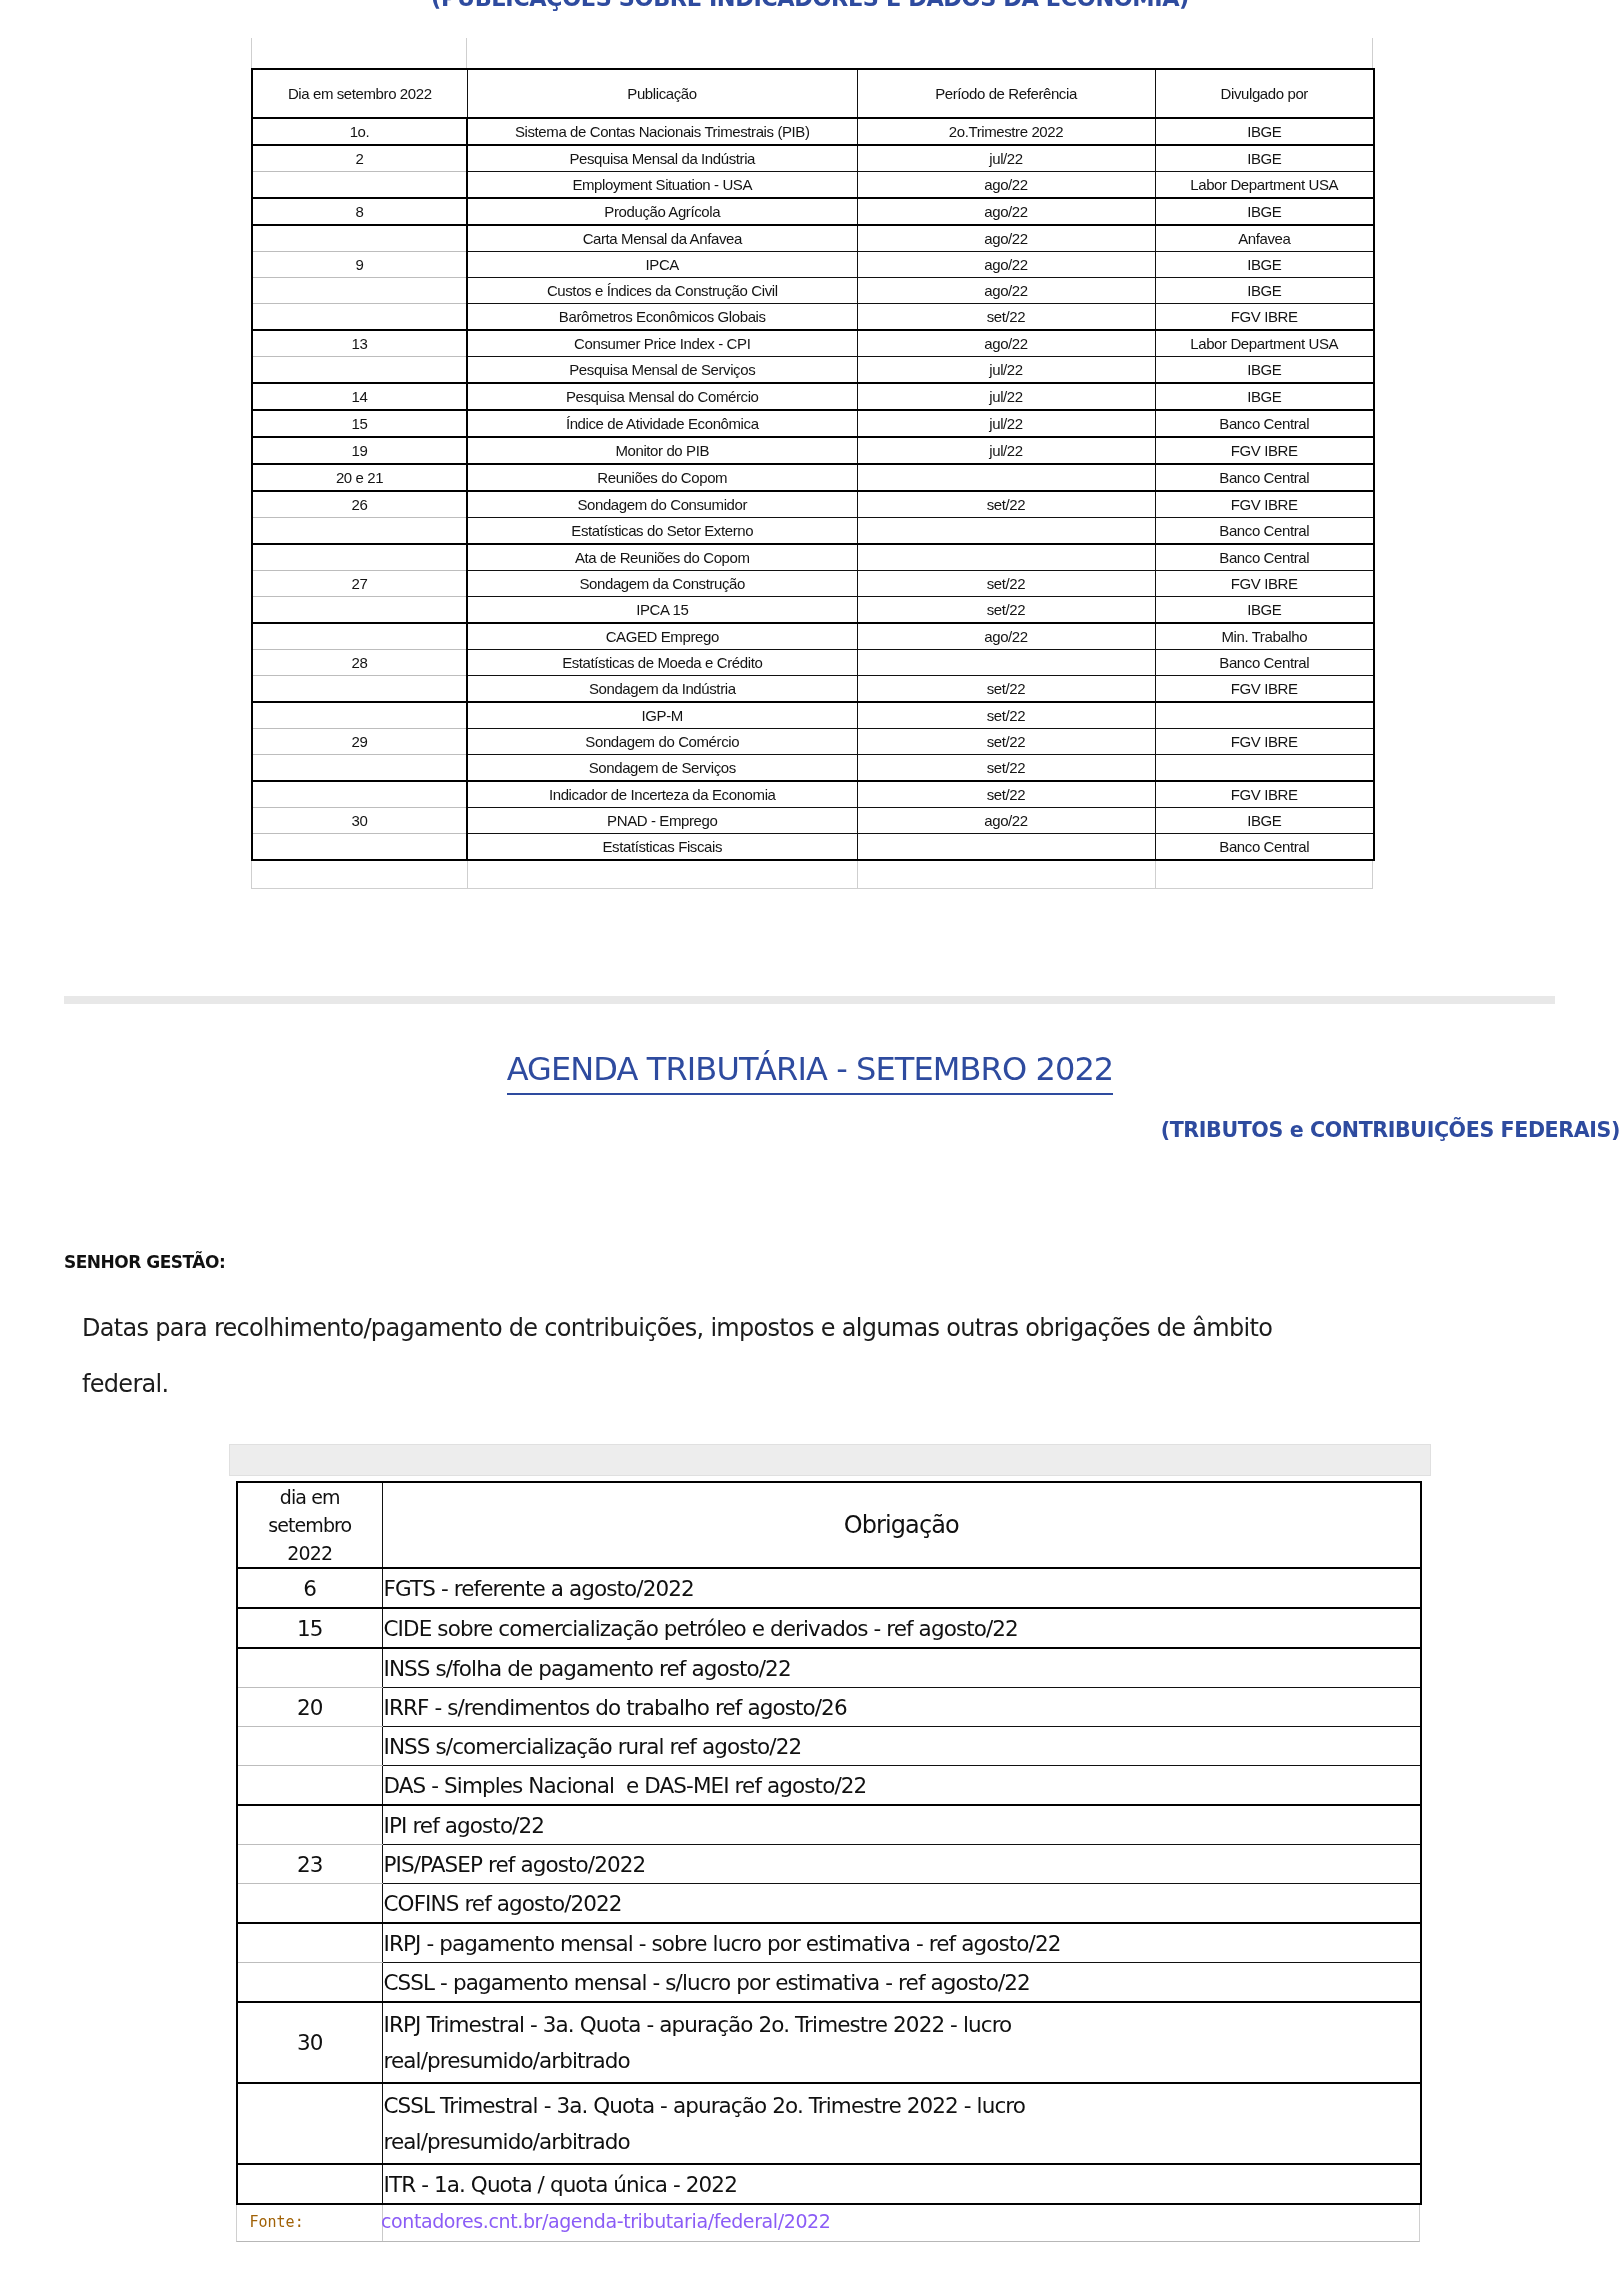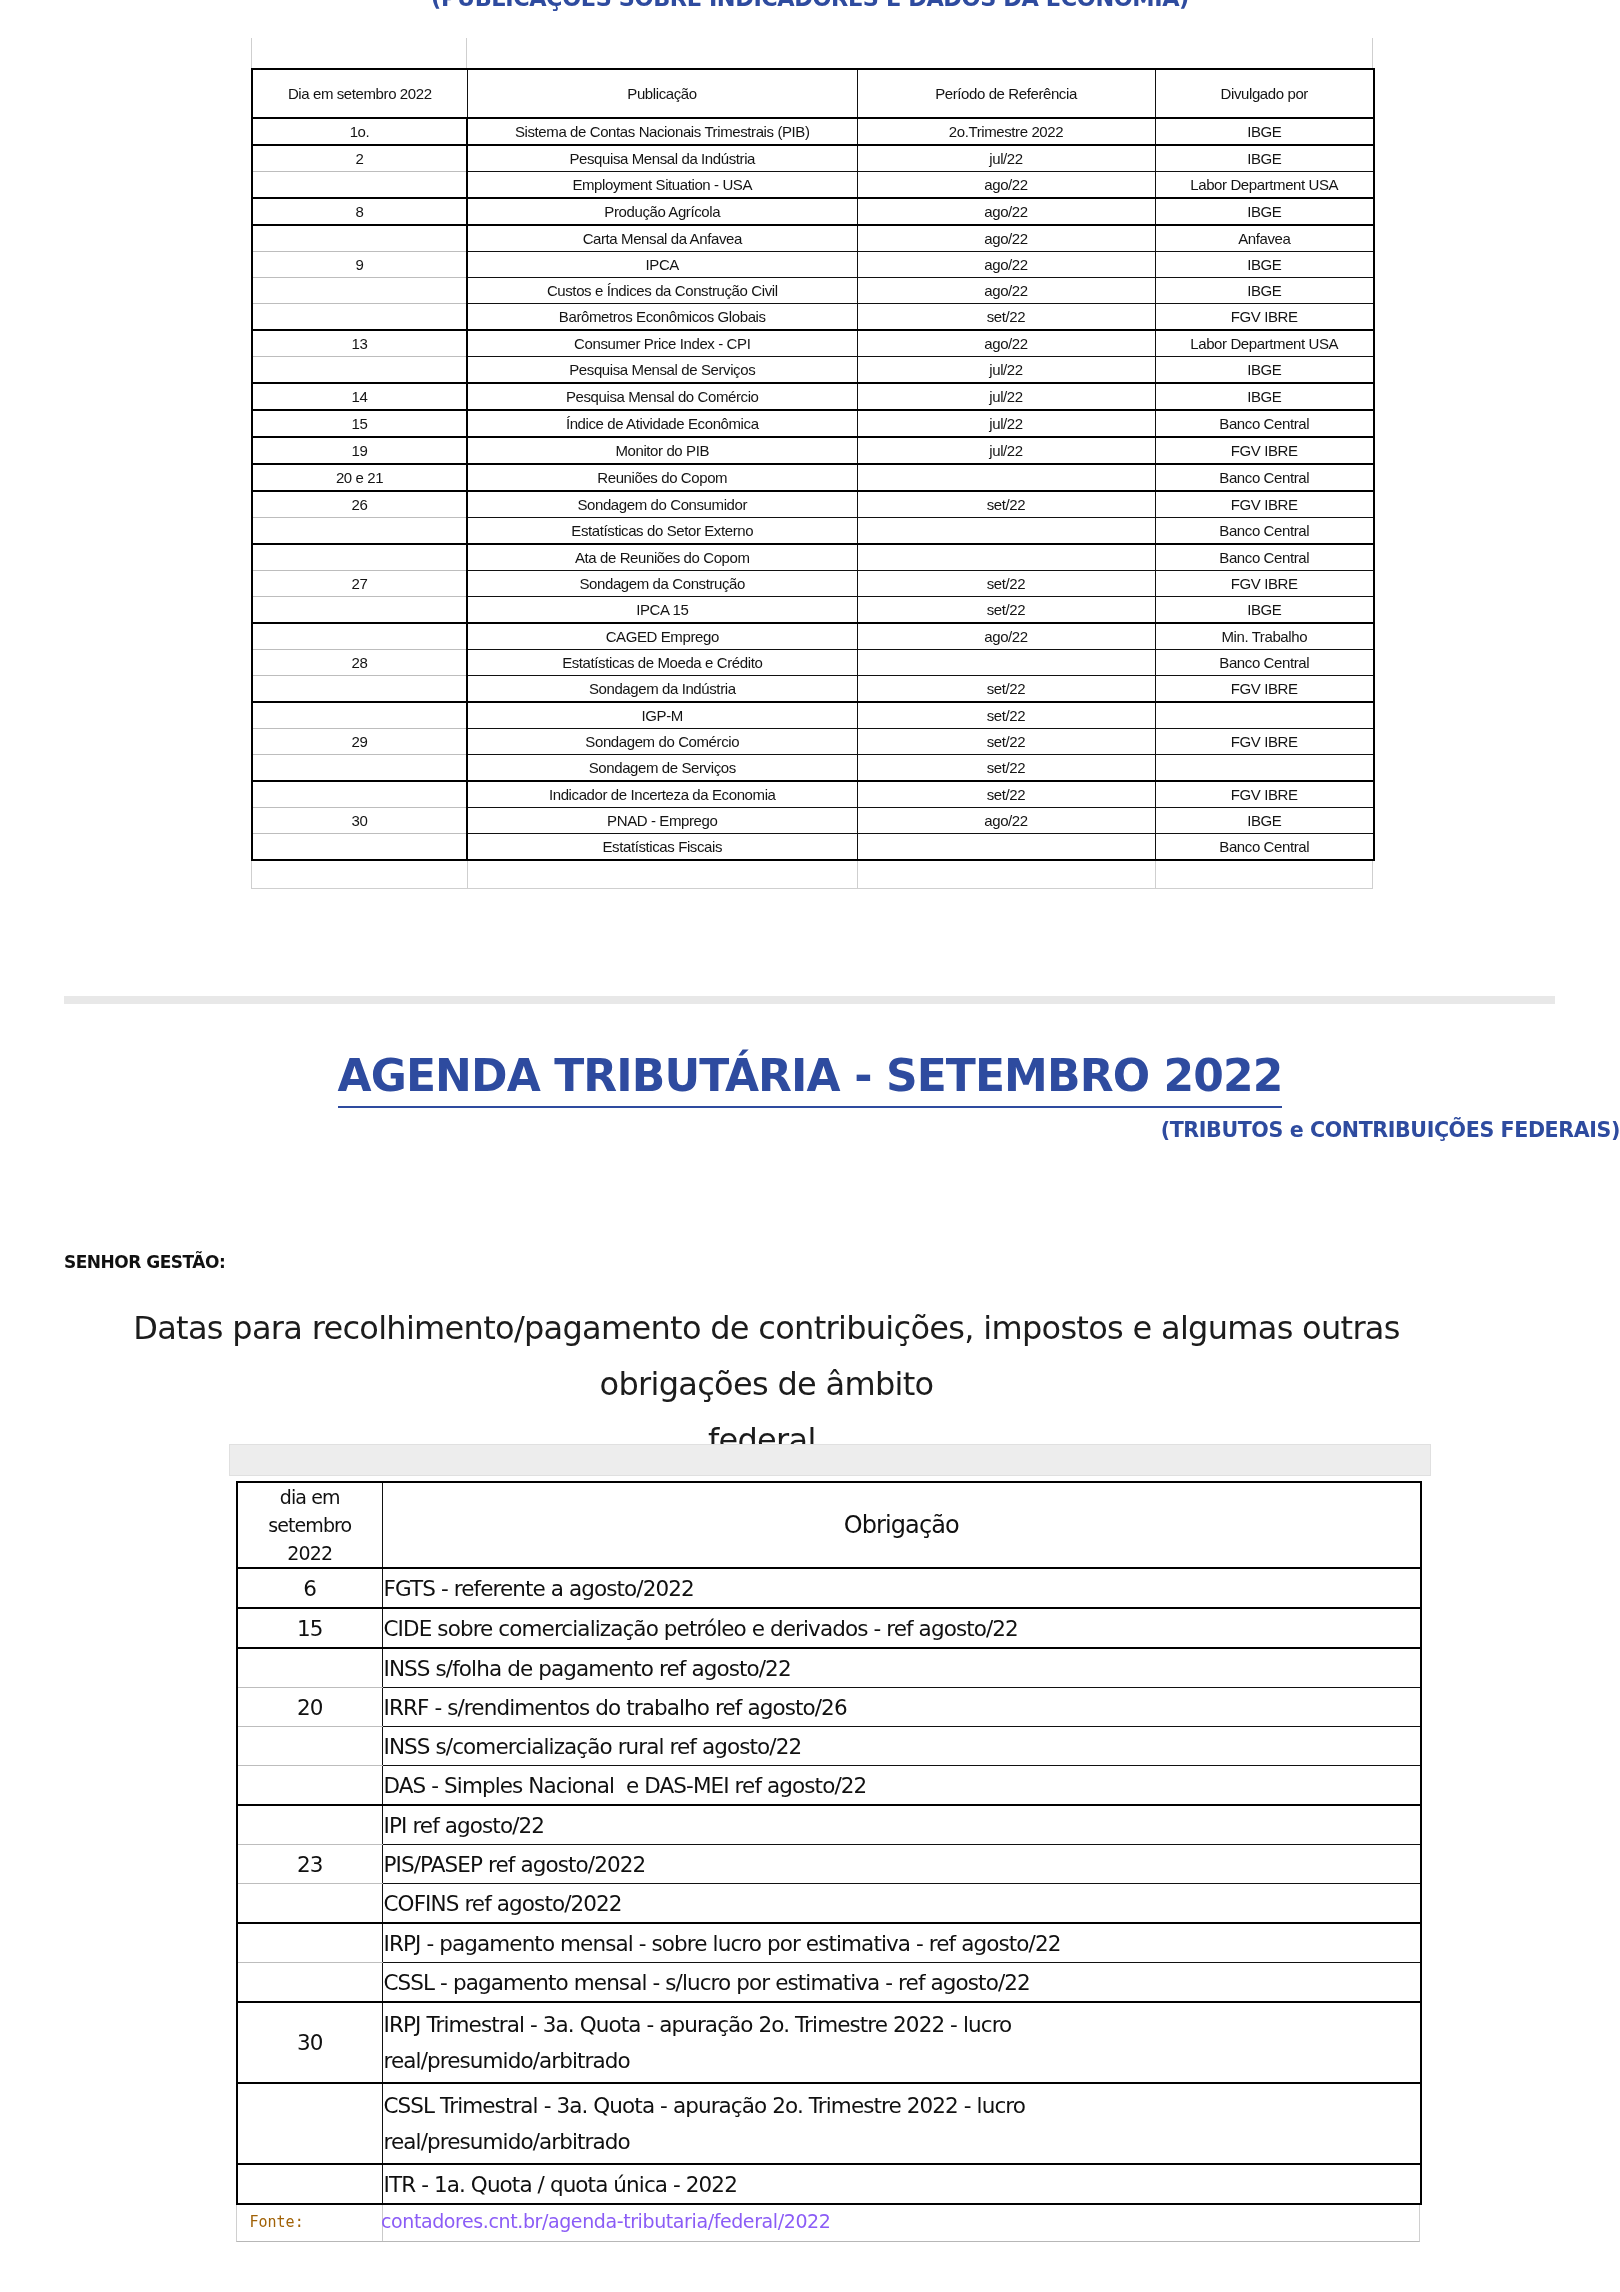--- a/index.html
+++ b/index.html
@@ -28,31 +28,31 @@
     padding:0 2.7px;overflow:hidden;white-space:nowrap;}
   table.t1 td.day{border-top:0.9px solid #bdbdbd;border-bottom:0.9px solid #bdbdbd;
     border-right:2.7px solid #000;}
   table.t1 tr.gs td{border-top:2.7px solid #000;}
 
   
   .divider{position:absolute;left:64px;top:996px;width:1491px;height:8px;background:#e8e8e8;}
 
   
   .agenda-title-row{position:absolute;left:0;top:1050px;width:100%;text-align:center;}
-  .agenda-title{display:inline-block;font-family:"DejaVu Sans",sans-serif;font-weight:bold;
-    font-size:44px;letter-spacing:-0.9px;color:var(--accent);
+  .agenda-title{display:inline-block;font-family:"DejaVu Sans",sans-serif;font-weight:normal;
+    font-size:32px;letter-spacing:-0.9px;color:var(--accent);
     border-bottom:2.7px solid var(--accent);padding-bottom:4.5px;}
   .agenda-subtitle{position:absolute;left:0;top:1118px;width:100%;text-align:right;
     font-family:"DejaVu Sans",sans-serif;font-weight:bold;font-size:20.6px;
     letter-spacing:-0.4px;color:var(--accent);}
   .greeting{position:absolute;left:64px;top:1252px;font-family:"DejaVu Sans",sans-serif;
     font-weight:bold;font-size:17px;letter-spacing:-0.5px;color:#111;}
-  .para{position:absolute;left:68px;top:1300px;width:1397px;
-    font-family:"DejaVu Sans",sans-serif;font-size:32px;letter-spacing:-0.7px;
-    line-height:56px;color:#1c1c1c;text-align:center;}
+  .para{position:absolute;left:82px;top:1300px;width:1397px;
+    font-family:"DejaVu Sans",sans-serif;font-size:24px;letter-spacing:-0.7px;
+    line-height:56px;color:#1c1c1c;}
 
   
   .t2-wrap{position:absolute;left:236px;top:1444px;width:1184px;
     font-family:"DejaVu Sans",sans-serif;}
   .t2-band{height:32px;width:1202px;margin-left:-7.2px;background:#ededed;
     border:0.9px solid #e0e0e0;box-sizing:border-box;}
   .t2-gap{height:5.4px;}
   table.t2{border-collapse:collapse;table-layout:fixed;width:1184px;
     border:2.7px solid #000;font-size:21.5px;letter-spacing:-0.9px;color:#101010;}
   table.t2 th{border:1.8px solid var(--line);border-top:2.7px solid #000;

